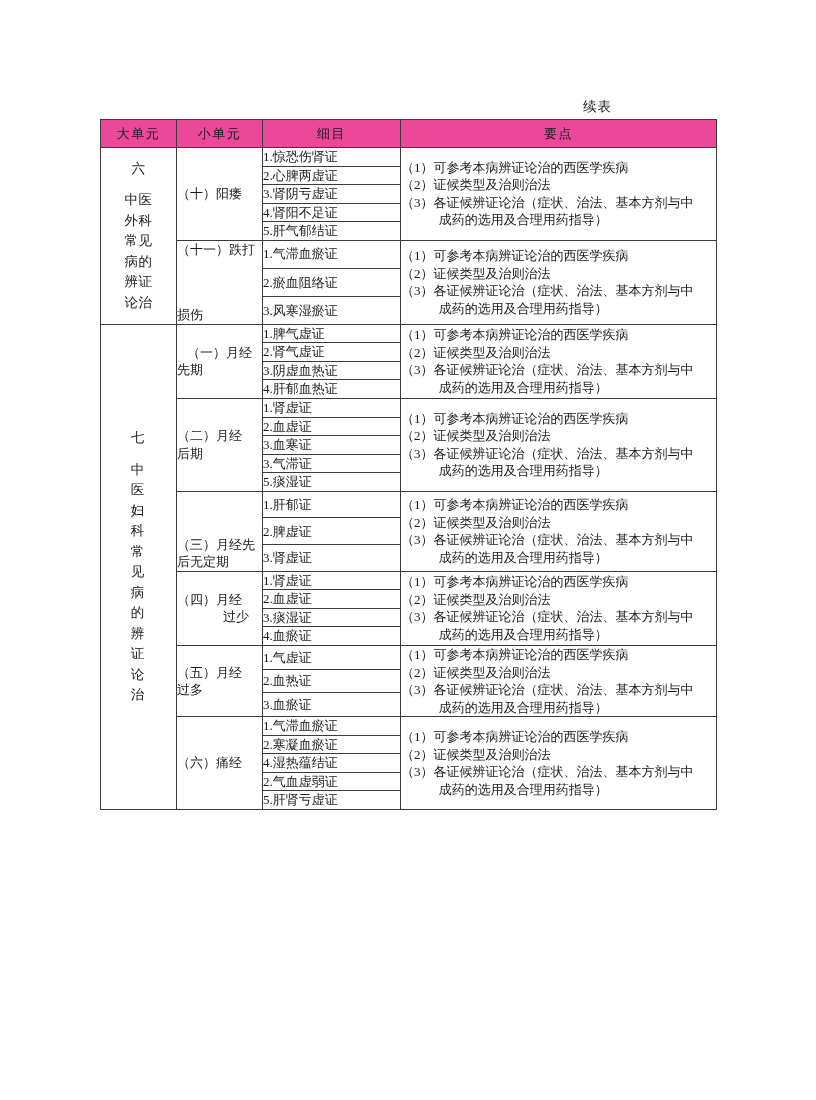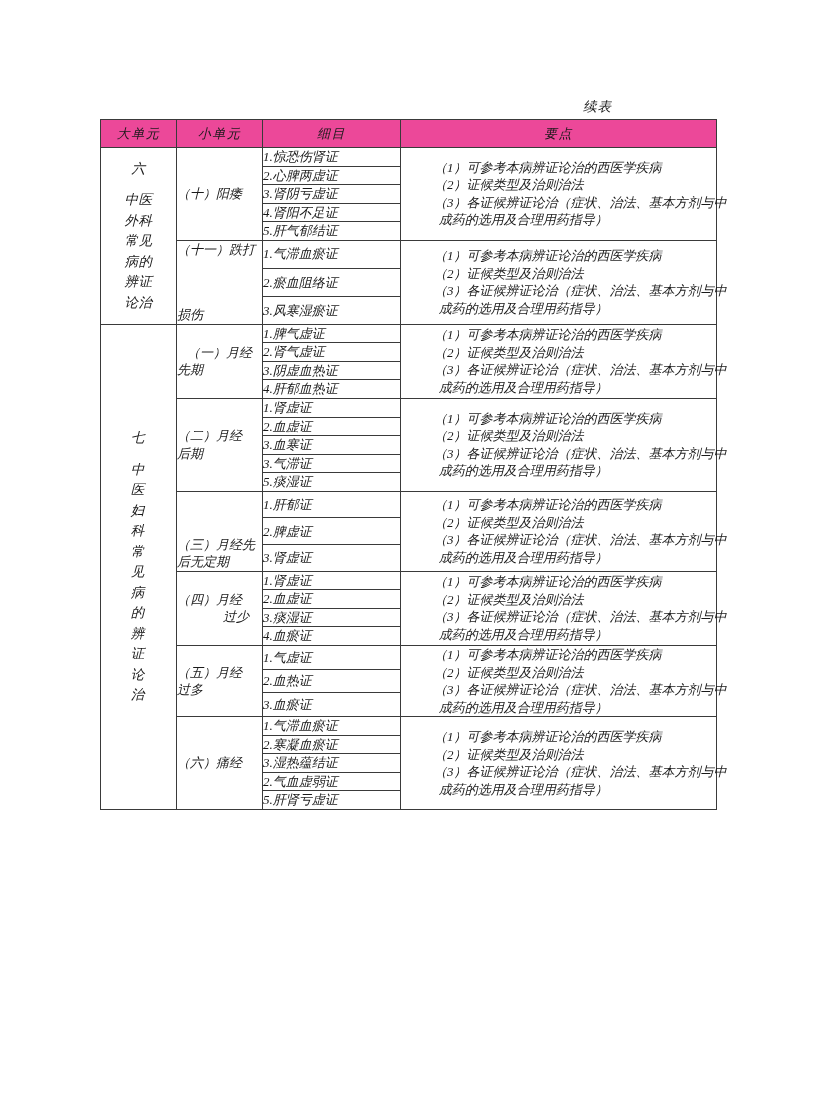--- a/index.html
+++ b/index.html
@@ -3,21 +3,21 @@
 <meta charset="utf-8">
 <style>
   html,body{margin:0;padding:0;}
   body{
     width:816px;height:1100px;
     background:#ffffff;
     font-family:"Liberation Serif","DejaVu Serif",serif;
     color:#1a1a1a;
     -webkit-font-smoothing:antialiased;
   }
-  .page{position:relative;width:712px;height:1100px;box-sizing:border-box;font-style:italic;}
+  .page{position:relative;width:712px;height:1100px;box-sizing:border-box;}
 
   .cont-label{
     position:absolute;
     left:0;right:100px;
     top:98px;
     text-align:right;
     font-size:13.5px;
     letter-spacing:1px;
     color:#1a1a1a;
   }
@@ -89,21 +89,21 @@
   }
 
   
   td.points{
     text-align:left;
     padding:5px 8px 5px 7px;
     vertical-align:middle;
     font-size:12.8px;
     line-height:1.62;
   }
-  td.points .pt{display:block;white-space:nowrap;margin-left:33px;}
+  td.points .pt{display:block;white-space:nowrap;}
   td.points .pt-ind{display:block;white-space:nowrap;padding-left:2.9em;}
 </style>
 </head>
 <body>
 
 <div class="page">
 
   <div class="cont-label">续表</div>
 
   <table class="syllabus">
@@ -311,21 +311,21 @@
             <span class="pt">（1）可参考本病辨证论治的西医学疾病</span>
             <span class="pt">（2）证候类型及治则治法</span>
             <span class="pt">（3）各证候辨证论治（症状、治法、基本方剂与中</span>
             <span class="pt-ind">成药的选用及合理用药指导）</span>
           </td>
         </tr>
         <tr>
           <td class="detail">2.寒凝血瘀证</td>
         </tr>
         <tr>
-          <td class="detail">3.湿热蕴结证</td>
+          <td class="detail">4.湿热蕴结证</td>
         </tr>
         <tr>
           <td class="detail">2.气血虚弱证</td>
         </tr>
         <tr>
           <td class="detail">5.肝肾亏虚证</td>
         </tr>
       </tbody>
   </table>
 

